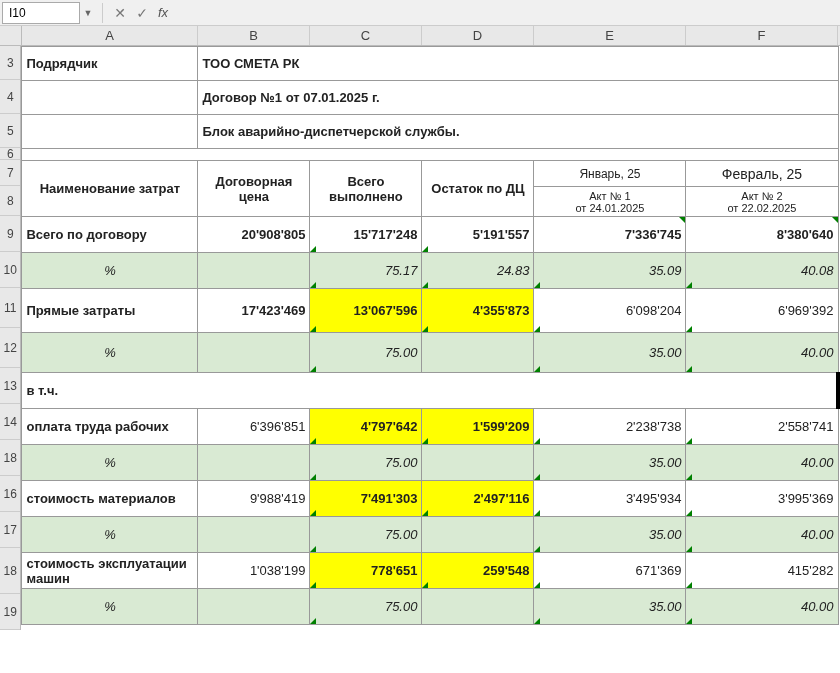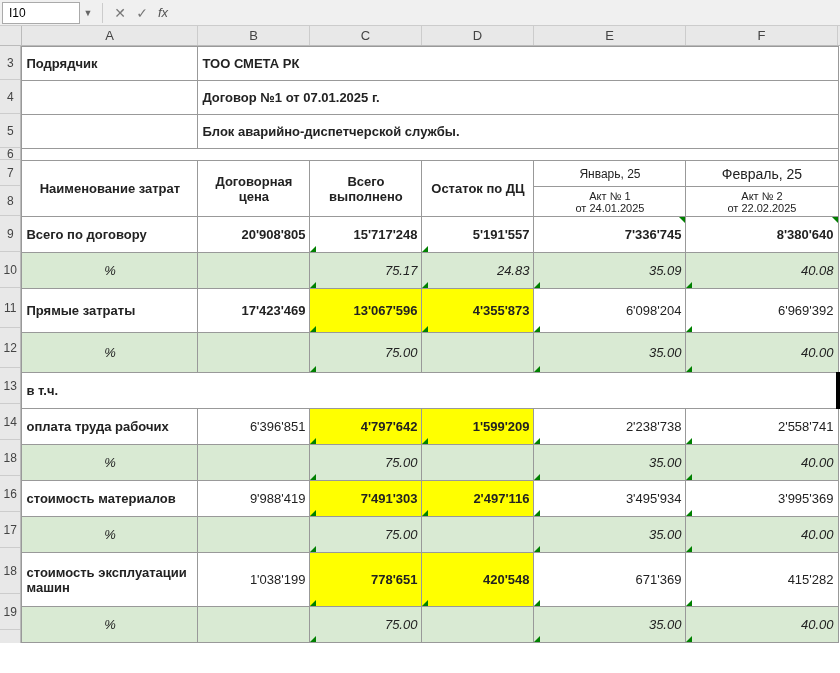--- a/index.html
+++ b/index.html
@@ -290,25 +290,25 @@
         </tr>
         <tr style="height:36px">
           <td class="green center italic">%</td>
           <td class="green"></td>
           <td class="green right italic dark"><span class="ind"></span><span>75.00</span></td>
           <td class="green"></td>
           <td class="green right italic dark"><span class="ind"></span><span>35.00</span></td>
           <td class="green right italic dark"><span class="ind"></span><span>40.00</span></td>
         </tr>
 
-        <tr style="height:54px">
+        <tr style="height:36px">
           <td class="bold">стоимость эксплуатации машин</td>
           <td class="right">1'038'199</td>
           <td class="yellow right"><span class="ind"></span><span>778'651</span></td>
-          <td class="yellow right"><span class="ind"></span><span>420'548</span></td>
+          <td class="yellow right"><span class="ind"></span><span>259'548</span></td>
           <td class="right"><span class="ind"></span><span>671'369</span></td>
           <td class="right"><span class="ind"></span><span>415'282</span></td>
         </tr>
         <tr style="height:36px">
           <td class="green center italic">%</td>
           <td class="green"></td>
           <td class="green right italic dark"><span class="ind"></span><span>75.00</span></td>
           <td class="green"></td>
           <td class="green right italic dark"><span class="ind"></span><span>35.00</span></td>
           <td class="green right italic dark"><span class="ind"></span><span>40.00</span></td>

